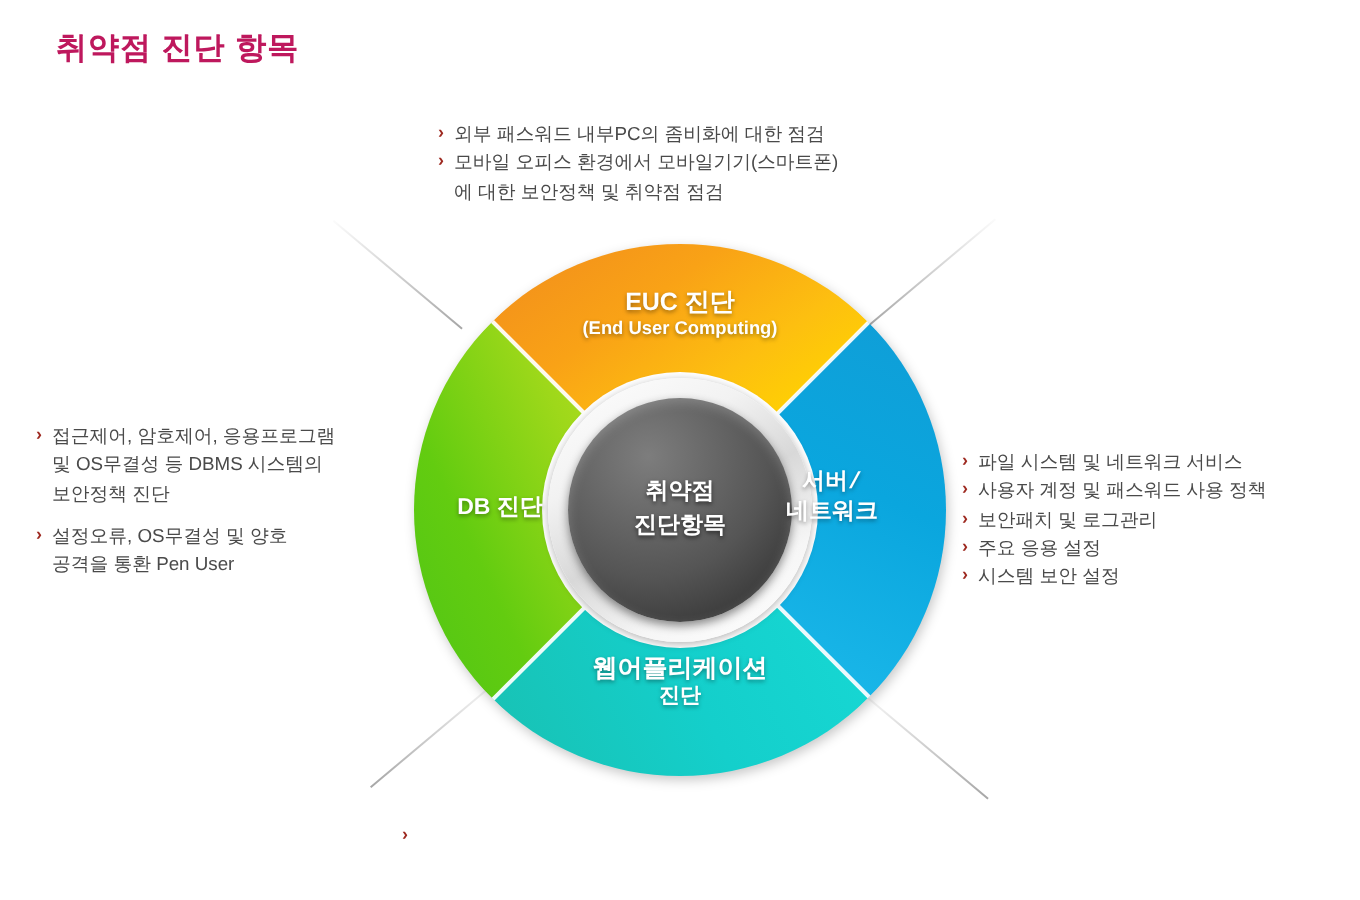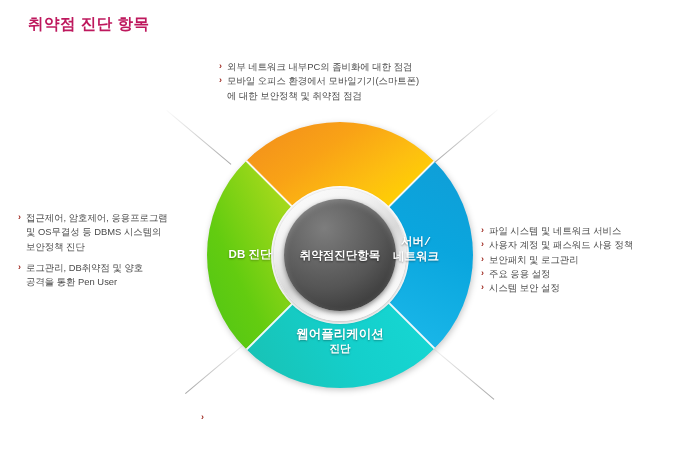--- a/index.html
+++ b/index.html
@@ -166,21 +166,21 @@
     position: absolute;
     left: 50%;
     top: 50%;
     width: 112px;
     height: 112px;
     margin: -56px 0 0 -56px;
     border-radius: 50%;
     background: radial-gradient(circle at 36% 26%, #7d7d7d 0%, #6a6a6a 26%, #555555 55%, #3a3a3a 82%, #2c2c2c 100%);
     box-shadow: inset 0 2px 6px rgba(255,255,255,0.22), 0 2px 5px rgba(0,0,0,0.45);
     display: flex;
-    flex-direction: row;
+    flex-direction: column;
     align-items: center;
     justify-content: center;
   }
   #core .core-line {
     color: #ffffff;
     font-size: 11.5px;
     font-weight: bold;
     line-height: 1.45;
     text-shadow: 0 1px 2px rgba(0,0,0,0.6);
   }
@@ -233,21 +233,21 @@
 <div id="page-title">취약점 진단 항목</div>
 
 <div class="connector" style="left:167px; top:110px; width:84px; transform: rotate(40deg);"></div>
 <div class="connector" style="left:498px; top:110px; width:84px; transform: rotate(140deg);"></div>
 <div class="connector" style="left:250px; top:340px; width:84px; transform: rotate(140deg);"></div>
 <div class="connector" style="left:430px; top:345px; width:84px; transform: rotate(40deg);"></div>
 
 <div class="callout" id="callout-top">
   <div class="bullet-line">
     <span class="marker">›</span>
-    <span>외부 네트워크 내부PC의 좀비화에 대한 점검</span>
+    <span>외부 패스워드 내부PC의 좀비화에 대한 점검</span>
   </div>
   <div class="bullet-line">
     <span class="marker">›</span>
     <span>모바일 오피스 환경에서 모바일기기(스마트폰)</span>
   </div>
   <div class="bullet-line cont">
     <span>에 대한 보안정책 및 취약점 점검</span>
   </div>
 </div>
 
@@ -258,21 +258,21 @@
   </div>
   <div class="bullet-line cont">
     <span>및 OS무결성 등 DBMS 시스템의</span>
   </div>
   <div class="bullet-line cont">
     <span>보안정책 진단</span>
   </div>
   <div class="gap"></div>
   <div class="bullet-line">
     <span class="marker">›</span>
-    <span>로그관리, DB취약점 및 양호</span>
+    <span>설정오류, OS무결성 및 양호</span>
   </div>
   <div class="bullet-line cont">
     <span>공격을 통환 Pen User</span>
   </div>
 </div>
 
 <div class="callout" id="callout-right">
   <div class="bullet-line">
     <span class="marker">›</span>
     <span>파일 시스템 및 네트워크 서비스</span>
@@ -317,20 +317,24 @@
     <div class="hole"></div>
   </div>
 
   <div class="bezel"></div>
 
   <div id="core">
     <div class="core-line">취약점</div>
     <div class="core-line">진단항목</div>
   </div>
 
+  <div class="seg-label" id="label-euc">
+    <div class="main">EUC 진단</div>
+    <div class="sub">(End User Computing)</div>
+  </div>
 
   <div class="seg-label" id="label-server">
     <div>서버/</div>
     <div>네트워크</div>
   </div>
 
   <div class="seg-label" id="label-web">
     <div class="main">웹어플리케이션</div>
     <div class="sub">진단</div>
   </div>

